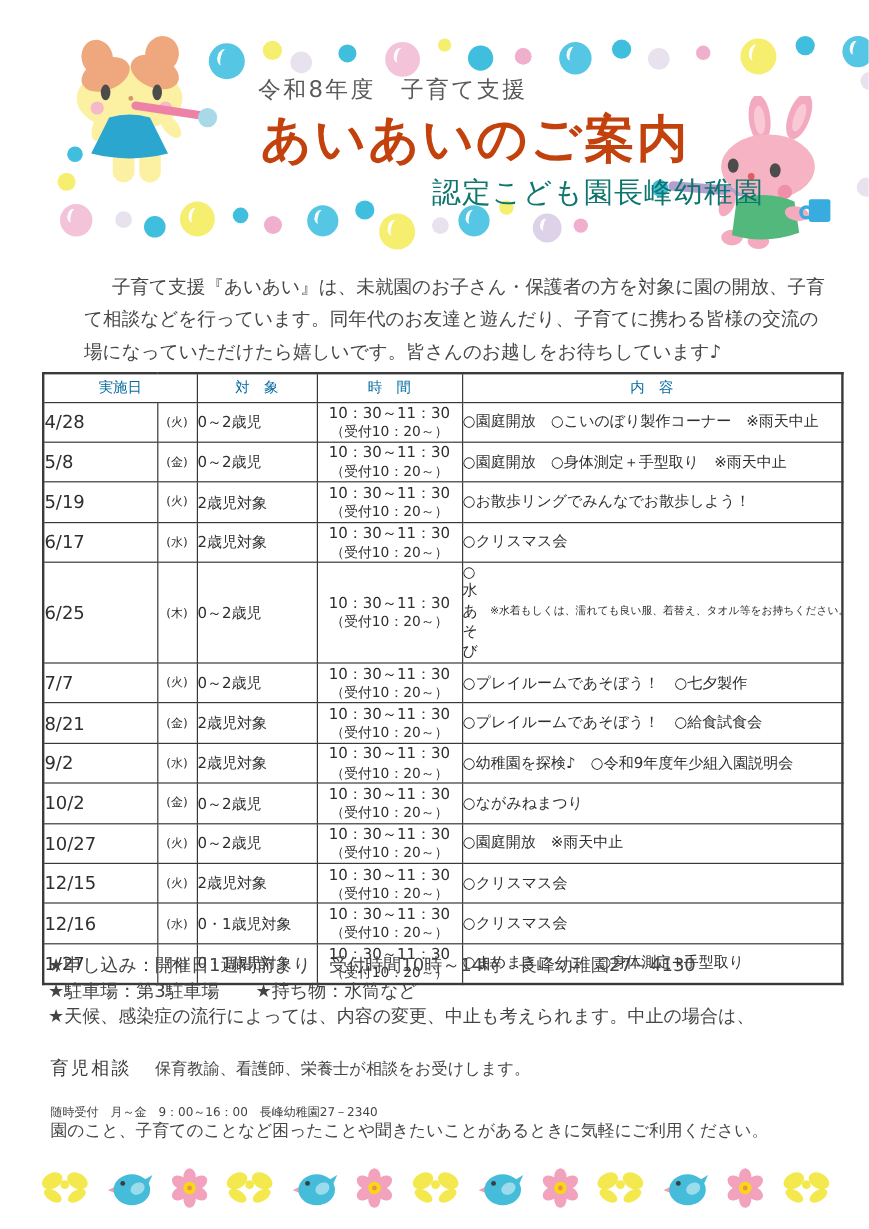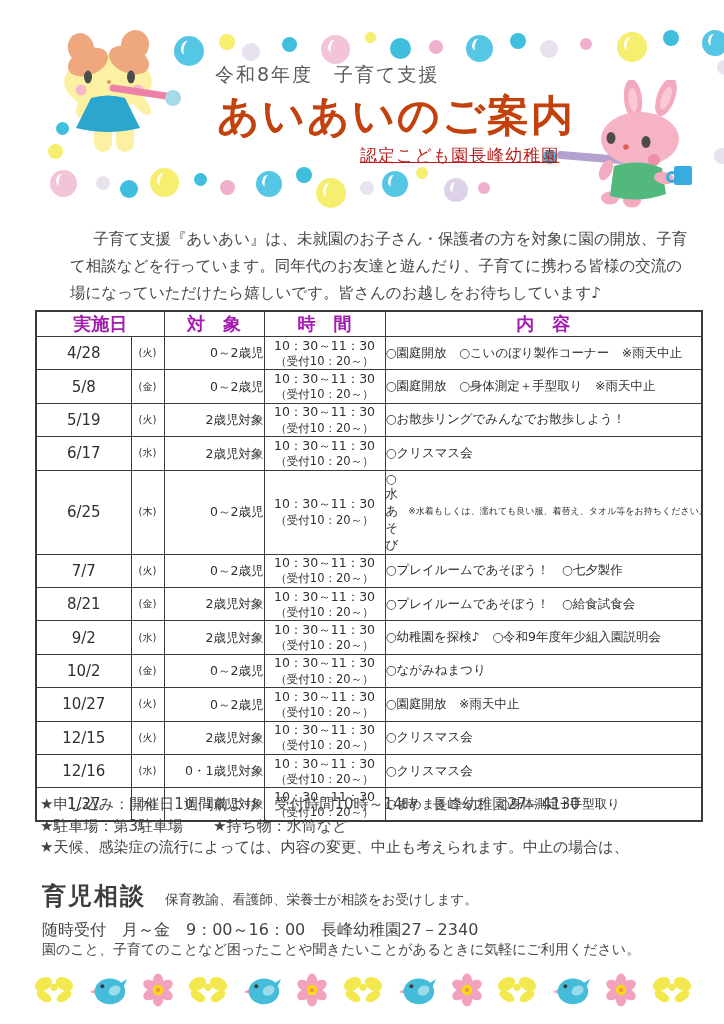--- a/index.html
+++ b/index.html
@@ -12,51 +12,51 @@
   .dot.b{background:#55c6e3;} .dot.b2{background:#3fbedd;}
   .dot.y{background:#f6ee6e;} .dot.p{background:#f3c3d9;}
   .dot.p2{background:#efafcd;} .dot.lv{background:#e7e2ed;}
   .dot.pu{background:#ddd2e8;}
   .dot.hl::before{content:"";position:absolute;left:24%;top:16%;width:26%;height:46%;
         border-left:3px solid rgba(255,255,255,.95);border-radius:50%;transform:rotate(14deg);}
   .char{position:absolute;}
   .year-line{position:absolute;left:199px;top:62px;font-size:19px;letter-spacing:2px;color:#595959;}
   .main-title{position:absolute;left:201px;top:88px;margin:0;font-size:42px;font-weight:bold;
         letter-spacing:2px;color:#c2410c;}
-  .org-line{position:absolute;left:344px;top:144px;font-size:17px;letter-spacing:1px;color:#b91c1c;text-decoration:underline;}
+  .org-line{position:absolute;left:344px;top:144px;font-size:24px;letter-spacing:1px;color:#0f766e;}
 
   
   .intro{position:absolute;left:70px;top:226px;width:626px;margin:0;font-size:15.5px;
         line-height:27px;text-indent:1.5em;color:#474747;}
 
   
   .sched{position:absolute;left:35px;top:310px;width:666px;border-collapse:collapse;
         table-layout:fixed;border:2px solid #3a3a3a;color:#2f2f2f;}
   .sched th,.sched td{border:1px solid #3a3a3a;padding:0;}
   .sched thead tr{height:24px;}
   .sched tbody tr{height:33.4px;}
-  .sched th{font-weight:bold;font-size:18px;color:#a21caf;}
-  .c-date{font-size:15px;text-align:center;}
+  .sched th{font-weight:normal;font-size:12px;color:#0369a1;}
+  .c-date{font-size:15px;}
   .c-dow{font-size:10px;text-align:center;}
-  .c-target{font-size:12.5px;text-align:right;line-height:1.25;}
+  .c-target{font-size:12.5px;text-align:left;line-height:1.25;}
   .c-time{font-size:12.5px;text-align:center;line-height:1.3;}
   .time-sub{font-size:11.5px;}
   .c-content{font-size:12.5px;padding:0 4px 0 8px;}
   .content-wrap{display:flex;align-items:center;gap:10px;}
   .note{font-size:9px;line-height:1.5;flex:0 0 300px;}
   .note:empty{display:none;}
 
   
   .notes{position:absolute;left:40px;top:794px;width:660px;font-size:15px;line-height:21.5px;color:#444;}
 
   
   .consult{position:absolute;left:42px;top:880px;width:660px;color:#444;}
-  .consult-head{font-size:24px;font-weight:bold;letter-spacing:2px;color:#3d3d3d;}
+  .consult-head{font-size:15px;font-weight:normal;letter-spacing:2px;color:#3d3d3d;}
   .consult-lead{font-size:13.5px;margin-left:14px;}
-  .consult-hours{font-size:16px;margin-top:8px;}
+  .consult-hours{font-size:10px;margin-top:20px;}
   .consult-close{font-size:14px;color:#474747;}
 
   
   .deco-row{position:absolute;left:33px;top:970px;width:660px;height:40px;display:flex;
         justify-content:space-between;align-items:center;}
   .fi{display:block;}
 </style>
 </head>
 <body>
 

